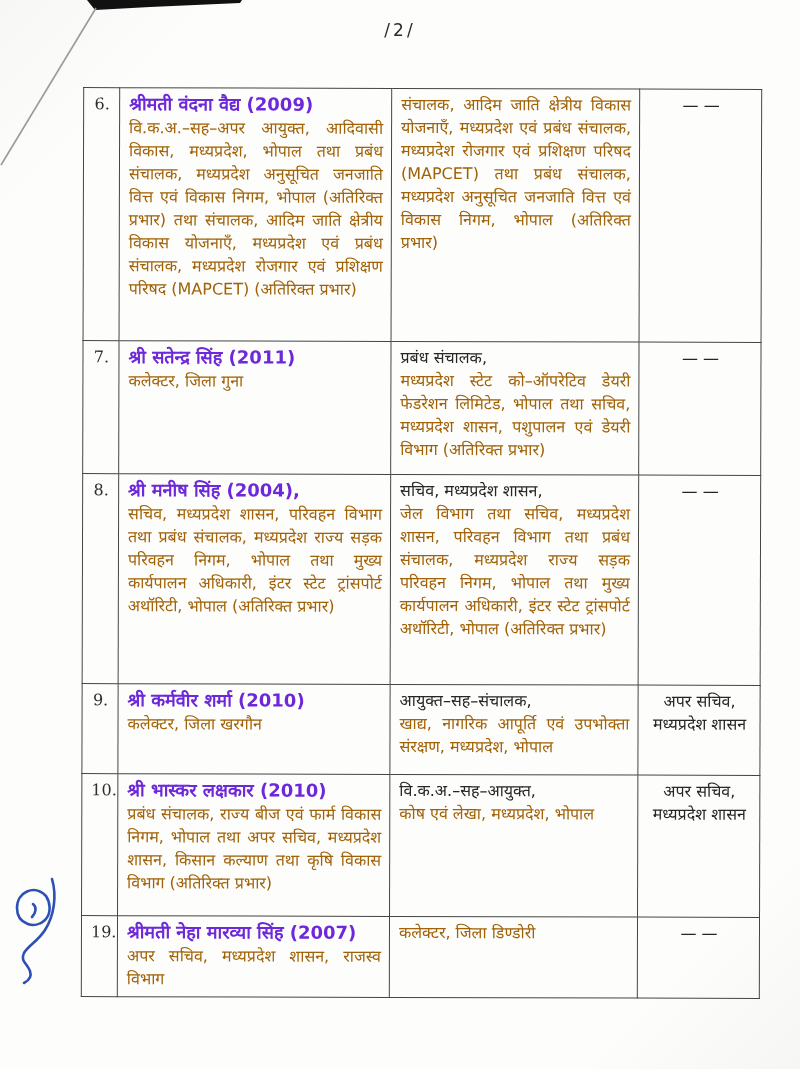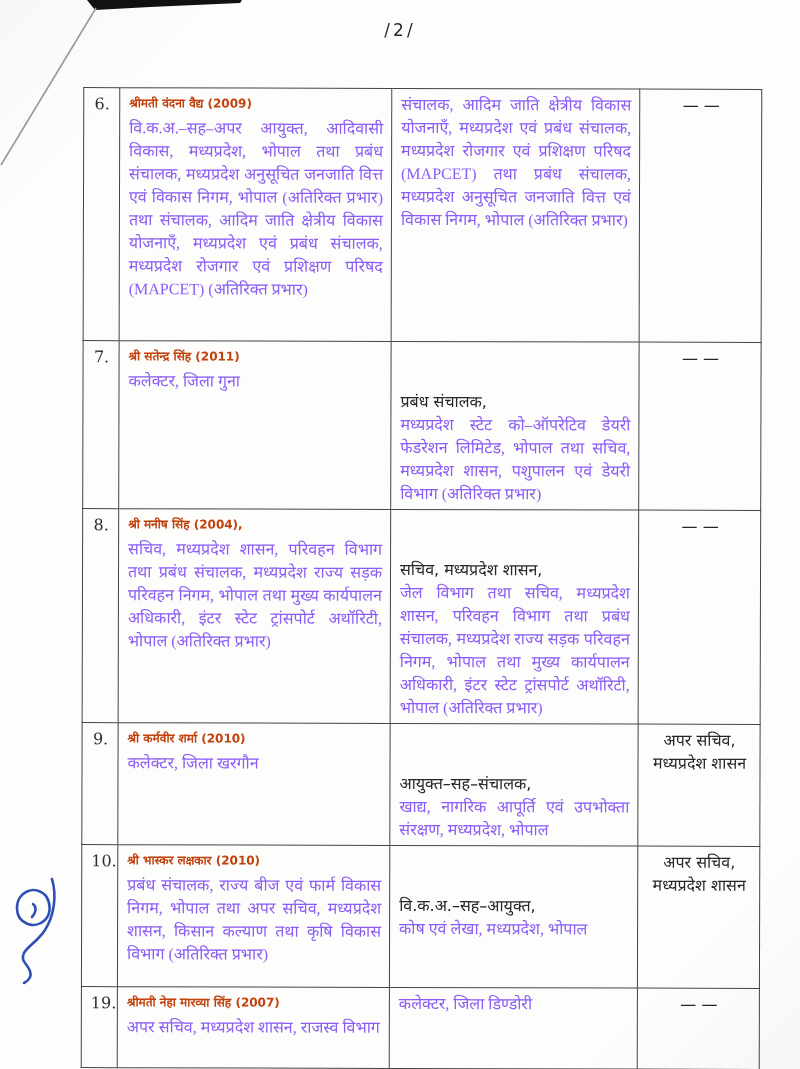--- a/index.html
+++ b/index.html
@@ -46,30 +46,29 @@
   td.cell-sl {
     text-align: center;
     padding-top: 6px;
     font-size: 15px;
     font-family: "DejaVu Serif", serif;
     color: #2e2e2e;
   }
   td.cell-officer { padding-left: 13px; }
   .officer-name {
     font-weight: bold;
-    font-size: 12px;
-    color: #c2410c;
+    font-size: 18px;
+    color: #6d28d9;
     margin: 0 0 1px 0;
   }
   .officer-details, .posting-body {
     text-align: justify;
-    color: #8b5cf6;
-    font-family: Liberation Serif, serif;
+    color: #a16207;
   }
-  .posting-head { display: block; margin-top: 44px; }
+  .posting-head { display: block; }
   .posting-head:empty { display: none; }
   td.cell-remark {
     text-align: center;
     padding-top: 6px;
     color: #262626;
   }
   tr.r0 { height: 253px; }
   tr.r1 { height: 133px; }
   tr.r2 { height: 210px; }
   tr.r3 { height: 90px; }

